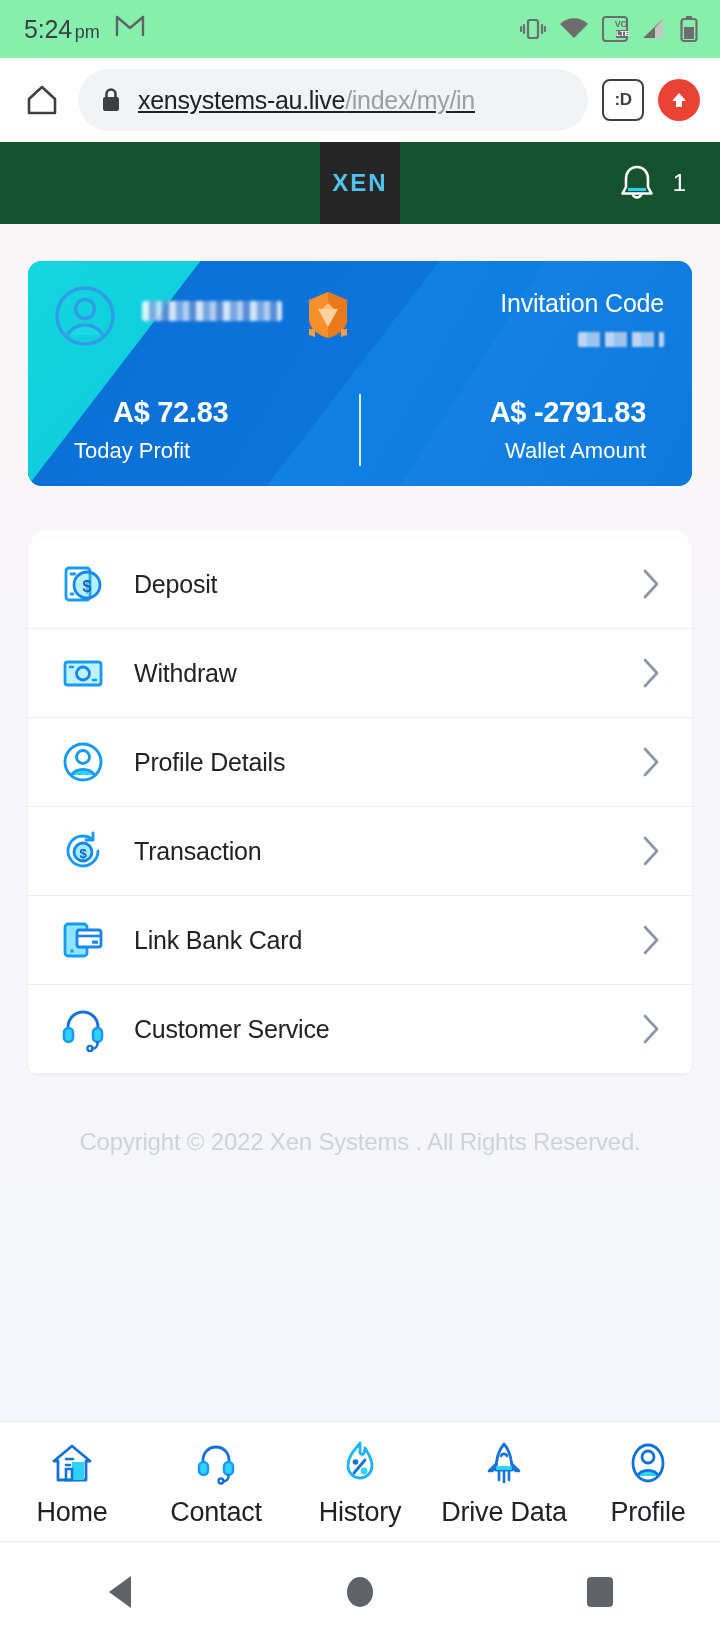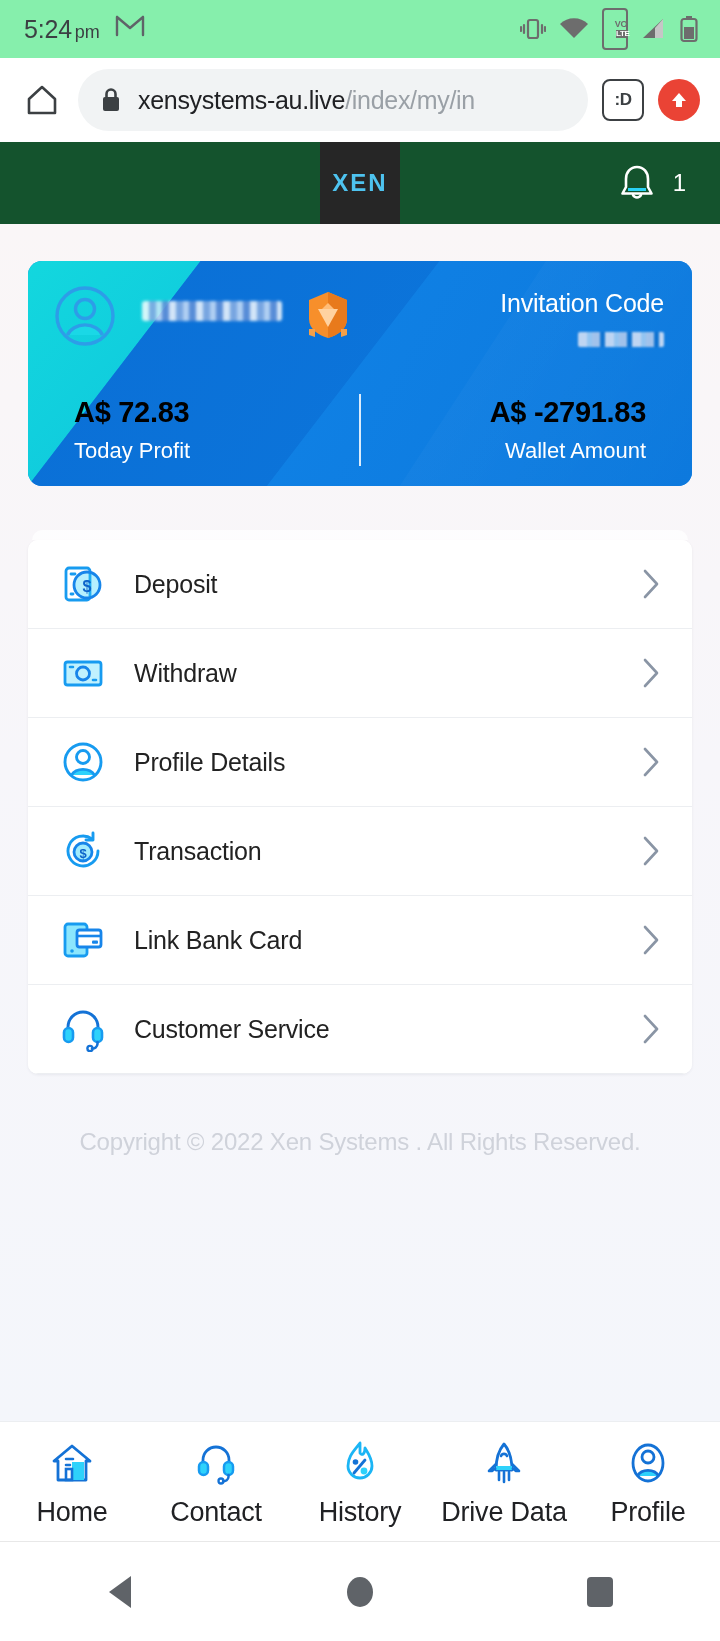--- a/index.html
+++ b/index.html
@@ -41,21 +41,21 @@
   .gmail-icon { display: block; }
   .status-right {
     margin-left: auto;
     display: flex;
     align-items: center;
     gap: 13px;
   }
   .volte-badge {
     border: 2px solid #6d6d6d;
     border-radius: 4px;
-    width: 26px; height: 42px;
+    width: 26px; height: 26px;
     display: flex; flex-direction: column;
     align-items: center; justify-content: center;
     line-height: 1;
     padding-left: 12px;
   }
   .volte-badge .t { font-size: 9px; font-weight: 700; color: #6d6d6d; letter-spacing: -0.3px;}
   .volte-badge .b {
     font-size: 8px; font-weight: 700; color: #ffffff;
     background: #6d6d6d; width: 100%; text-align: center; margin-top: 1px;
     letter-spacing: -0.3px;
@@ -81,20 +81,21 @@
     align-items: center;
     padding: 0 22px;
     gap: 16px;
     overflow: hidden;
   }
   .url-text {
     font-size: 25px;
     color: #202124;
     white-space: nowrap;
     letter-spacing: -0.3px;
+    text-decoration: underline;
   }
   .url-text .path { color: #9aa0a6; }
   .tab-count {
     width: 42px; height: 42px;
     border: 2.5px solid #3c4043;
     border-radius: 8px;
     display: flex; align-items: center; justify-content: center;
     font-size: 17px; font-weight: 700; color: #3c4043;
     letter-spacing: -0.5px;
     flex: 0 0 auto;
@@ -213,22 +214,22 @@
 
   .pc-stats {
     position: absolute;
     left: 0; right: 0; bottom: 20px;
     display: flex;
     align-items: center;
   }
   .stat { flex: 1; padding: 0 46px; }
   .stat.right { text-align: right; }
   .stat-value {
-    font-size: 29px; font-weight: 700; color: #000000;
-    letter-spacing: -0.3px; white-space: nowrap;
+    font-size: 29px; font-weight: 700; color: #ffffff;
+    letter-spacing: -0.3px; white-space: nowrap; margin-left: 39px;
   }
   .stat-label { font-size: 22px; color: #ffffff; margin-top: 9px; font-weight: 400;}
   .stat-divider {
     width: 2px; height: 72px;
     background: rgba(255,255,255,0.85);
     flex: 0 0 auto;
   }
 
   
   .menu-shell {

